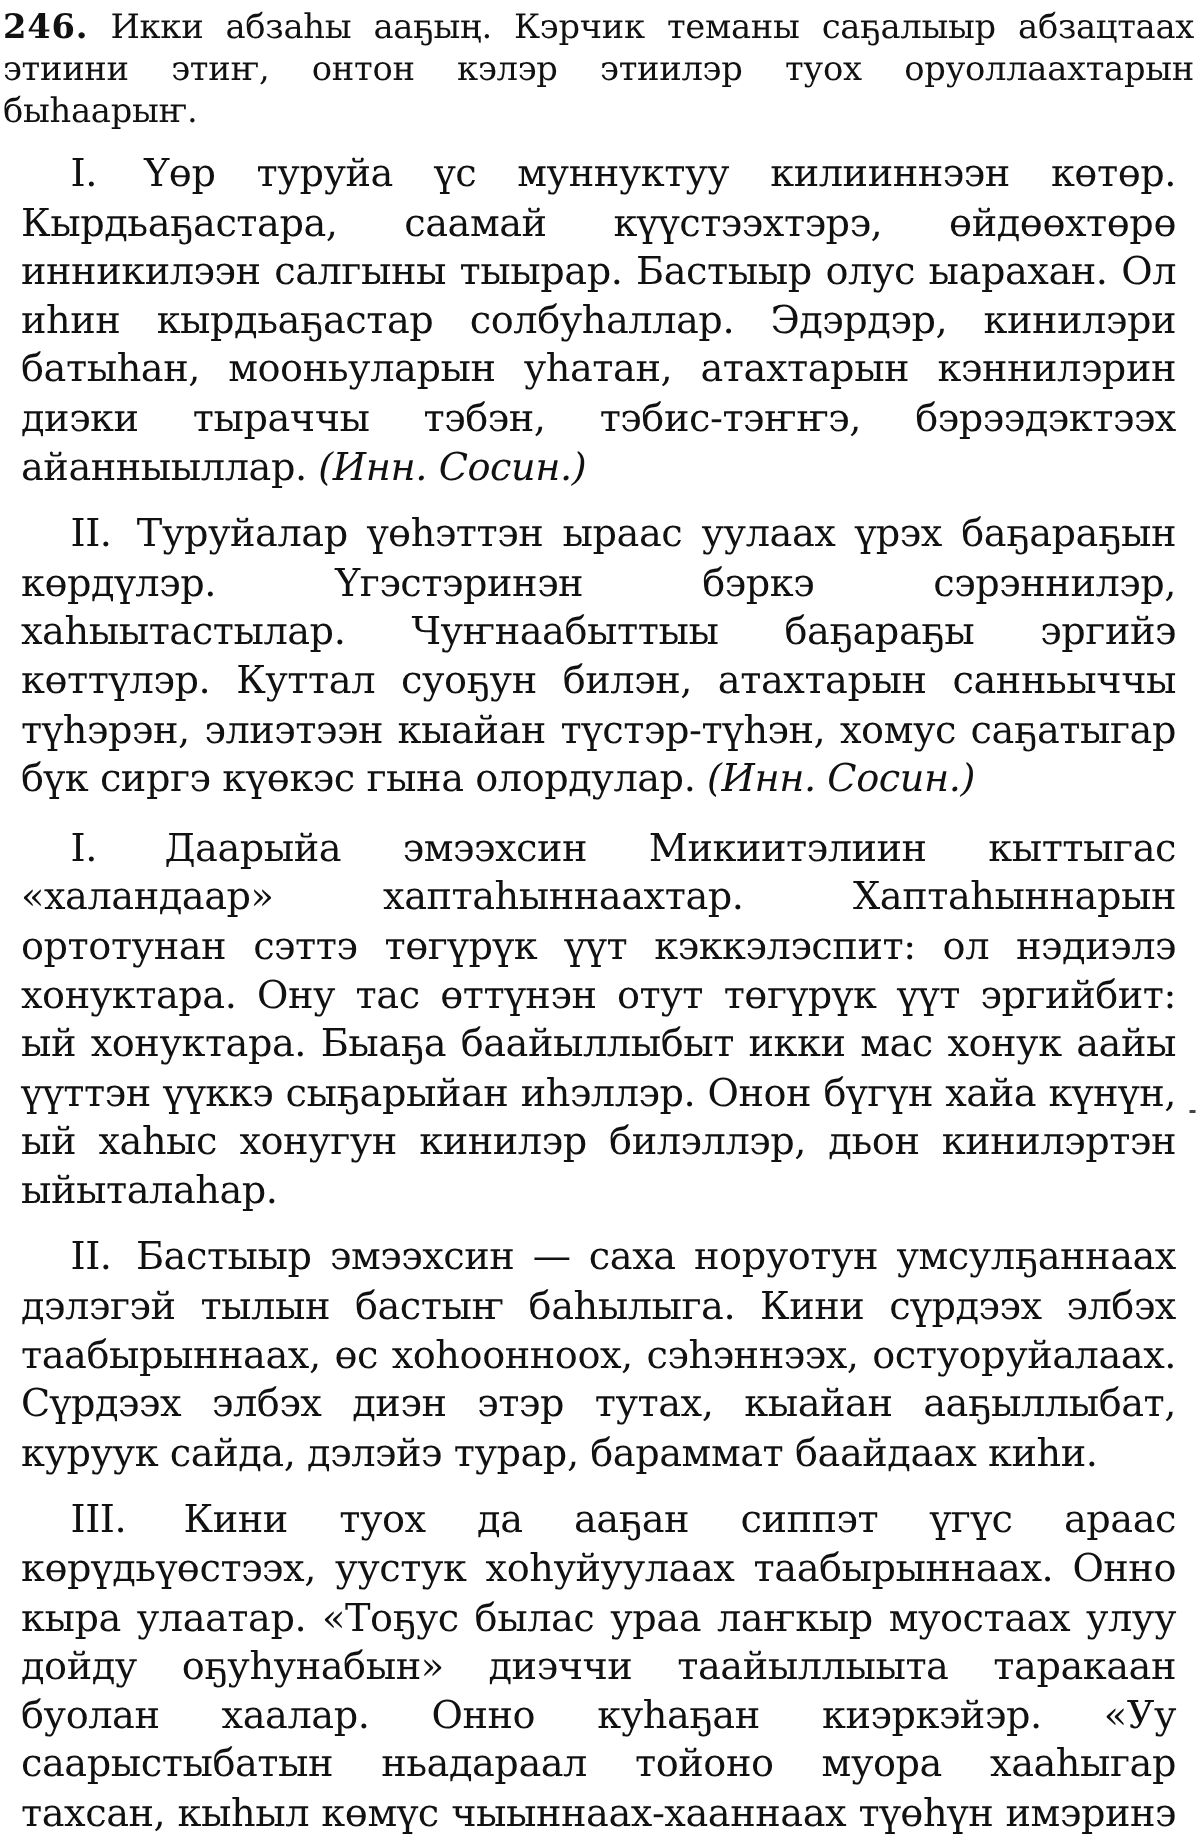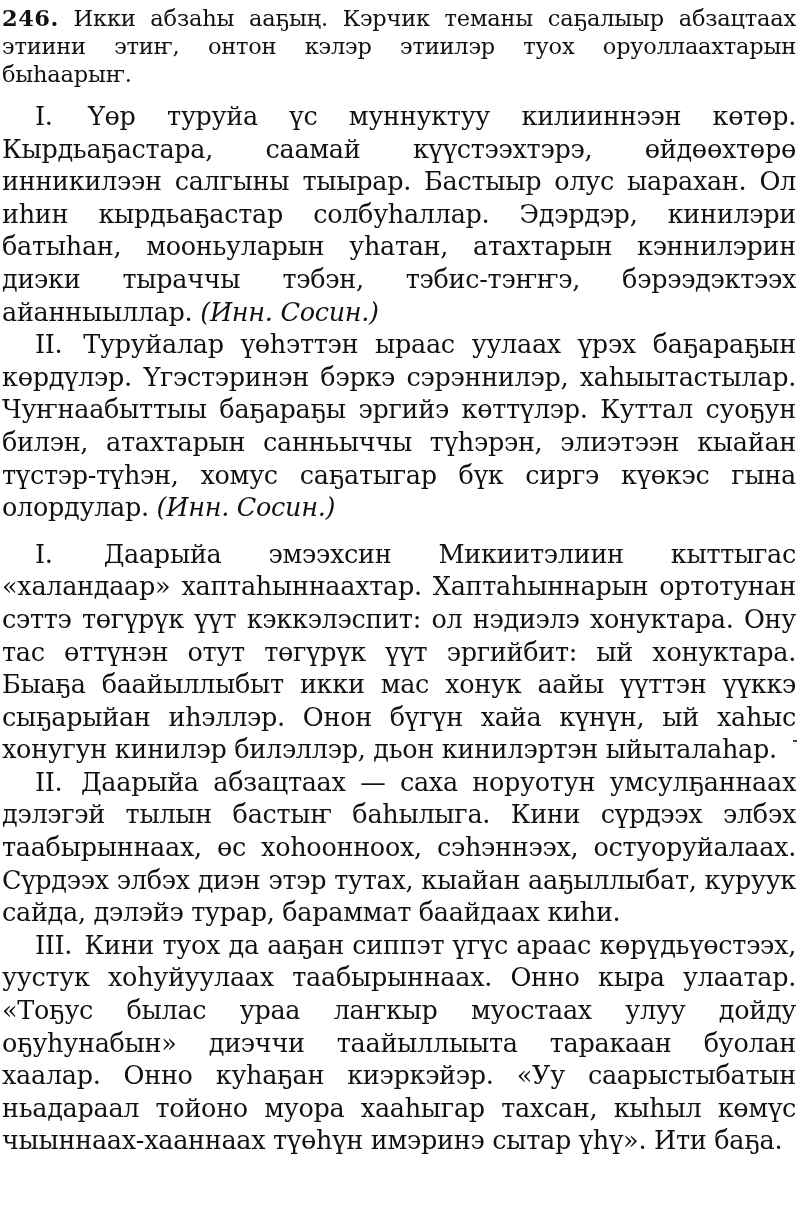--- a/index.html
+++ b/index.html
@@ -39,21 +39,21 @@
     .ex-246 { margin-top: 4px; }
     .ex-247 {
       margin-top: 34px;
       padding-left: 0;
     }
     .para {
       font-size: 25.5px;
       line-height: 32.6px;
       letter-spacing: -0.3px;
       text-align: justify;
-      margin: 0;
+      margin: 12px;
       text-indent: 33px;
       hyphens: manual;
     }
     .first-para { margin-top: 12px; }
     .first-para-247 { margin-top: 14px; }
     .para .roman { margin-right: 4px; }
     .para .src { font-style: italic; }
     .page-number {
       position: absolute;
       left: 0;
@@ -95,21 +95,21 @@
   </p>
 
 
   <p class="para first-para-247">
     <span class="roman">I.</span>
     <span>Даарыйа эмээхсин Микиитэлиин кыттыгас «халандаар» хаптаһыннаахтар. Хаптаһыннарын ортотунан сэттэ төгүрүк үүт кэккэлэспит: ол нэдиэлэ хонуктара. Ону тас өттүнэн отут төгүрүк үүт эргийбит: ый хонуктара. Быаҕа баайыллыбыт икки мас хонук аайы үүттэн үүккэ сыҕарыйан иһэллэр. Онон бүгүн хайа күнүн, ый хаһыс хонугун кинилэр билэллэр, дьон кинилэртэн ыйыталаһар.</span>
   </p>
 
   <p class="para">
     <span class="roman">II.</span>
-    <span>Даарыйа абзацтаах — саха норуотун умсулҕаннаах дэлэгэй тылын бастыҥ баһылыга. Кини сүрдээх элбэх таабырыннаах, өс хоһоонноох, сэһэннээх, остуоруйалаах. Сүрдээх элбэх диэн этэр тутах, кыайан ааҕыллыбат, куруук сайда, дэлэйэ турар, бараммат баайдаах киһи.</span>
+    <span>Бастыыр эмээхсин — саха норуотун умсулҕаннаах дэлэгэй тылын бастыҥ баһылыга. Кини сүрдээх элбэх таабырыннаах, өс хоһоонноох, сэһэннээх, остуоруйалаах. Сүрдээх элбэх диэн этэр тутах, кыайан ааҕыллыбат, куруук сайда, дэлэйэ турар, бараммат баайдаах киһи.</span>
   </p>
 
   <p class="para">
     <span class="roman">III.</span>
     <span>Кини туох да ааҕан сиппэт үгүс араас көрүдьүөстээх, уустук хоһуйуулаах таабырыннаах. Онно кыра улаатар. «Тоҕус былас ураа лаҥкыр муостаах улуу дойду оҕуһунабын» диэччи таайыллыыта таракаан буолан хаалар. Онно куһаҕан киэркэйэр. «Уу саарыстыбатын ньадараал тойоно муора хааһыгар тахсан, кыһыл көмүс чыыннаах-хааннаах түөһүн имэринэ сытар үһү». Ити баҕа.</span>
   </p>
 
   <div class="margin-mark"></div>
 
 </div>

